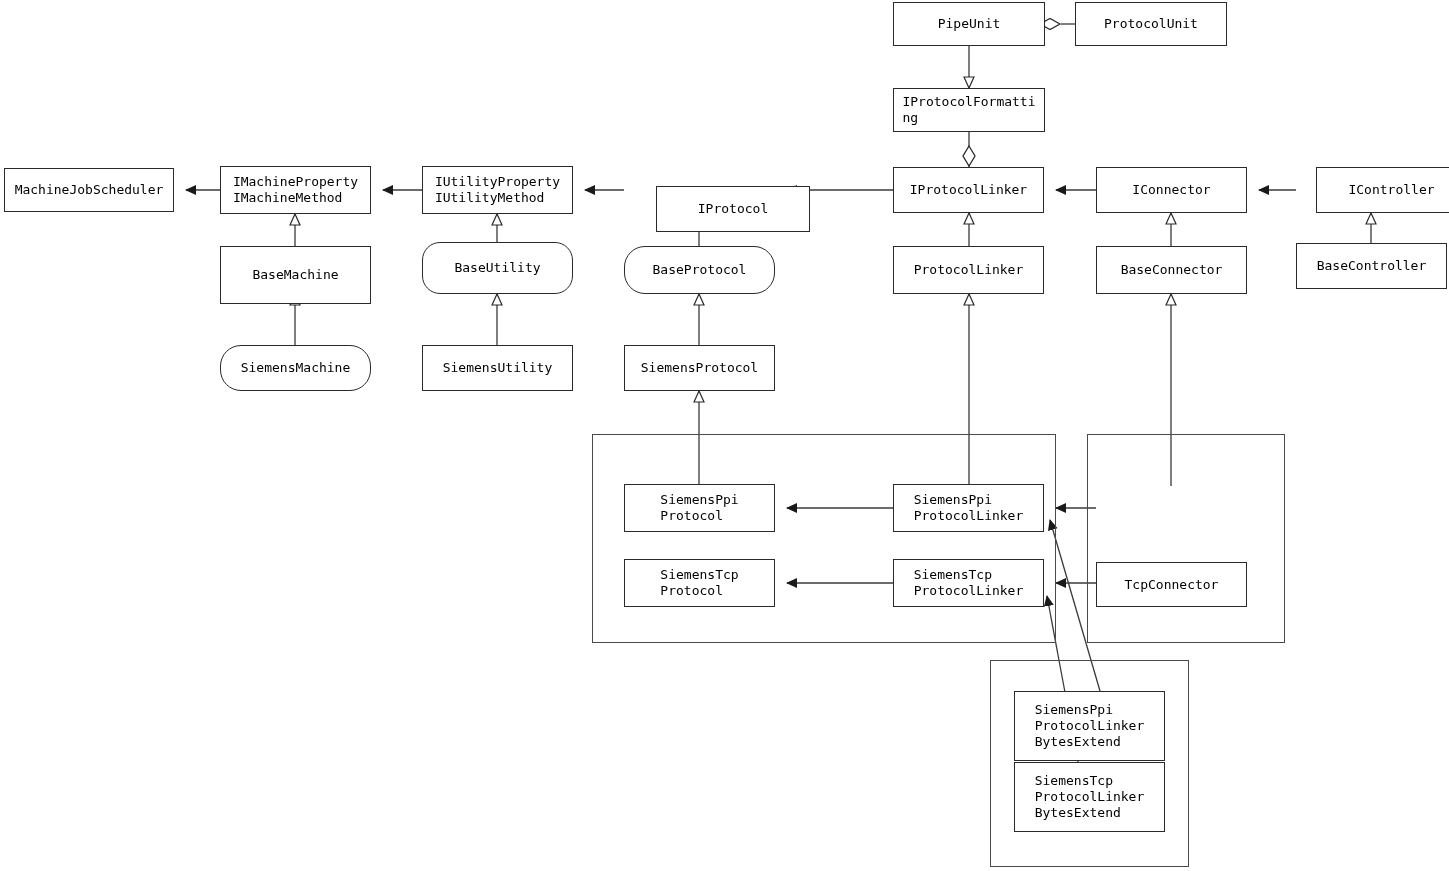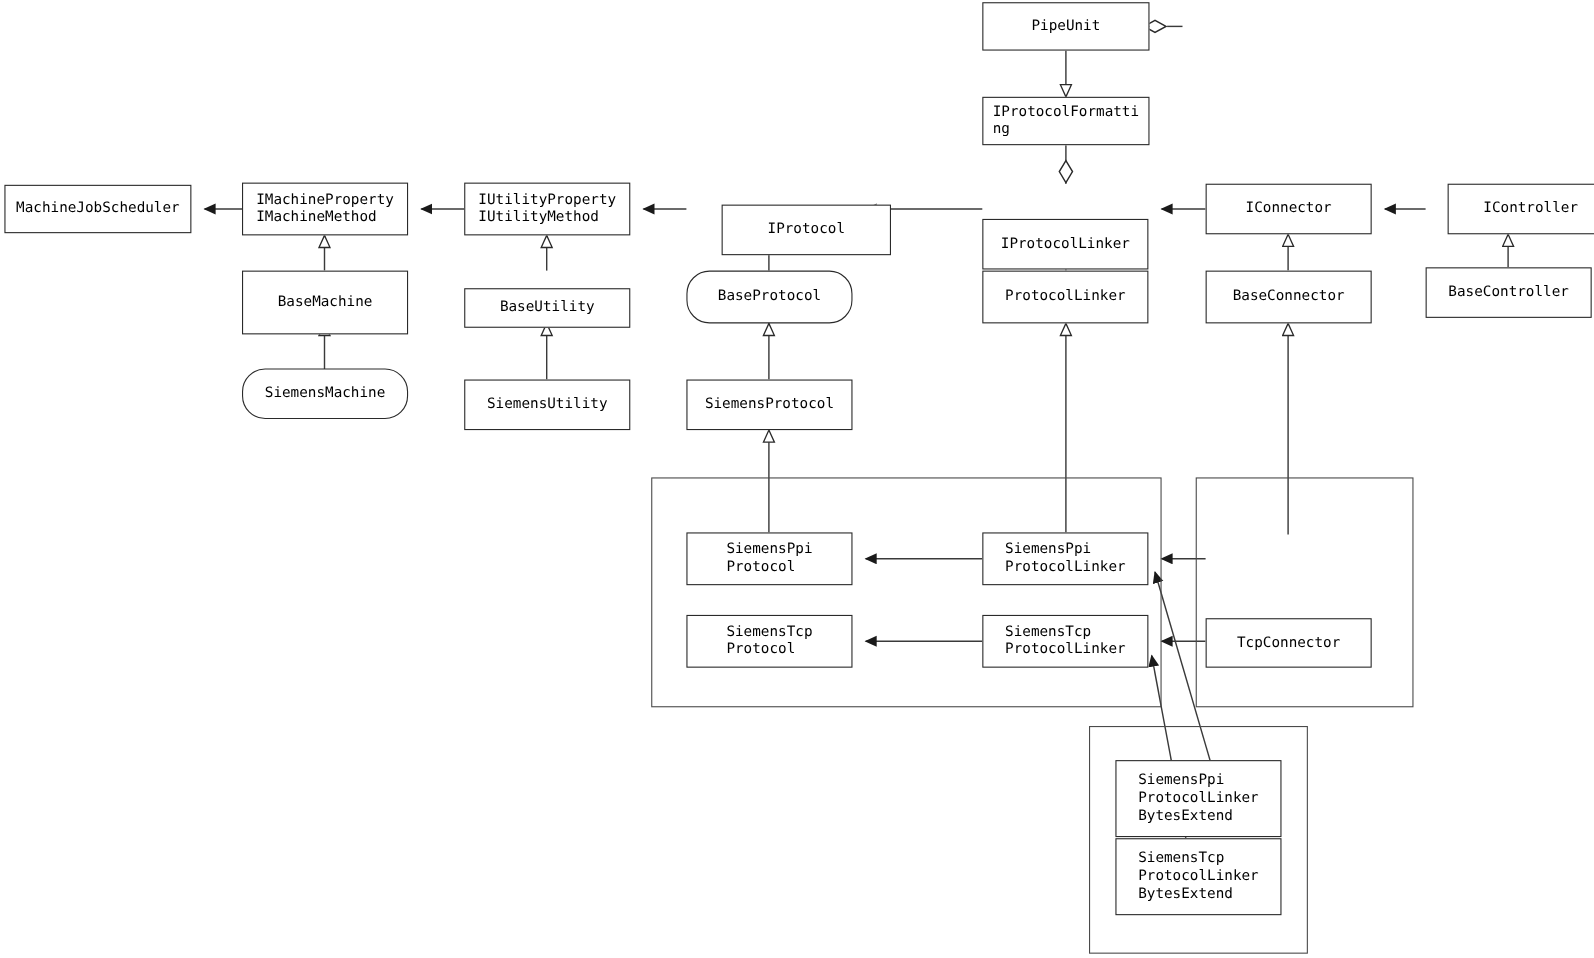--- a/index.html
+++ b/index.html
@@ -104,41 +104,42 @@
       <line x1="1100" y1="691" x2="1050" y2="520" marker-end="url(#solidArrow)"></line>
       <line x1="1078" y1="762" x2="1047" y2="596" marker-end="url(#solidArrow)"></line>
     </g>
   </svg>
 
   <div class="group" style="left:592px; top:434px; width:464px; height:209px;"></div>
   <div class="group" style="left:1087px; top:434px; width:198px; height:209px;"></div>
   <div class="group" style="left:990px; top:660px; width:199px; height:207px;"></div>
 
   <div class="node" style="left:893px; top:2px; width:152px; height:44px;">PipeUnit</div>
+  <div class="node" style="left:1075px; top:2px; width:152px; height:44px;">ProtocolUnit</div>
   <div class="node" style="left:893px; top:88px; width:152px; height:44px;">IProtocolFormatti
 ng</div>
 
   <div class="node" style="left:4px; top:168px; width:170px; height:44px;">MachineJobScheduler</div>
   <div class="node" style="left:220px; top:166px; width:151px; height:48px;">IMachineProperty
 IMachineMethod</div>
   <div class="node" style="left:422px; top:166px; width:151px; height:48px;">IUtilityProperty
 IUtilityMethod</div>
   <div class="node" style="left:656px; top:167px; width:154px; height:46px;margin-top:19px;">IProtocol</div>
-  <div class="node" style="left:893px; top:167px; width:151px; height:46px;margin-top:32px;">IProtocolLinker</div>
+  <div class="node" style="left:893px; top:167px; width:151px; height:46px;">IProtocolLinker</div>
   <div class="node" style="left:1096px; top:167px; width:151px; height:46px;">IConnector</div>
   <div class="node" style="left:1296px; top:167px; width:151px; height:46px;margin-left:20px;">IController</div>
 
   <div class="node" style="left:220px; top:246px; width:151px; height:58px;">BaseMachine</div>
-  <div class="node" style="left:422px; top:262px; width:151px; height:36px;">BaseUtility</div>
+  <div class="node" style="left:422px; top:242px; width:151px; height:52px;border-radius:18px;">BaseUtility</div>
   <div class="node" style="left:624px; top:246px; width:151px; height:48px;border-radius:21px;">BaseProtocol</div>
   <div class="node" style="left:893px; top:246px; width:151px; height:48px;">ProtocolLinker</div>
   <div class="node" style="left:1096px; top:246px; width:151px; height:48px;">BaseConnector</div>
   <div class="node" style="left:1296px; top:243px; width:151px; height:46px;">BaseController</div>
 
-  <div class="node" style="left:220px; top:335px; width:151px; height:46px;border-radius:21px;">SiemensMachine</div>
+  <div class="node" style="left:220px; top:345px; width:151px; height:46px;border-radius:21px;">SiemensMachine</div>
   <div class="node" style="left:422px; top:345px; width:151px; height:46px;">SiemensUtility</div>
   <div class="node" style="left:624px; top:345px; width:151px; height:46px;">SiemensProtocol</div>
 
   <div class="node" style="left:624px; top:484px; width:151px; height:48px;">SiemensPpi
 Protocol</div>
   <div class="node" style="left:624px; top:559px; width:151px; height:48px;">SiemensTcp
 Protocol</div>
   <div class="node" style="left:893px; top:484px; width:151px; height:48px;">SiemensPpi
 ProtocolLinker</div>
   <div class="node" style="left:893px; top:559px; width:151px; height:48px;">SiemensTcp

